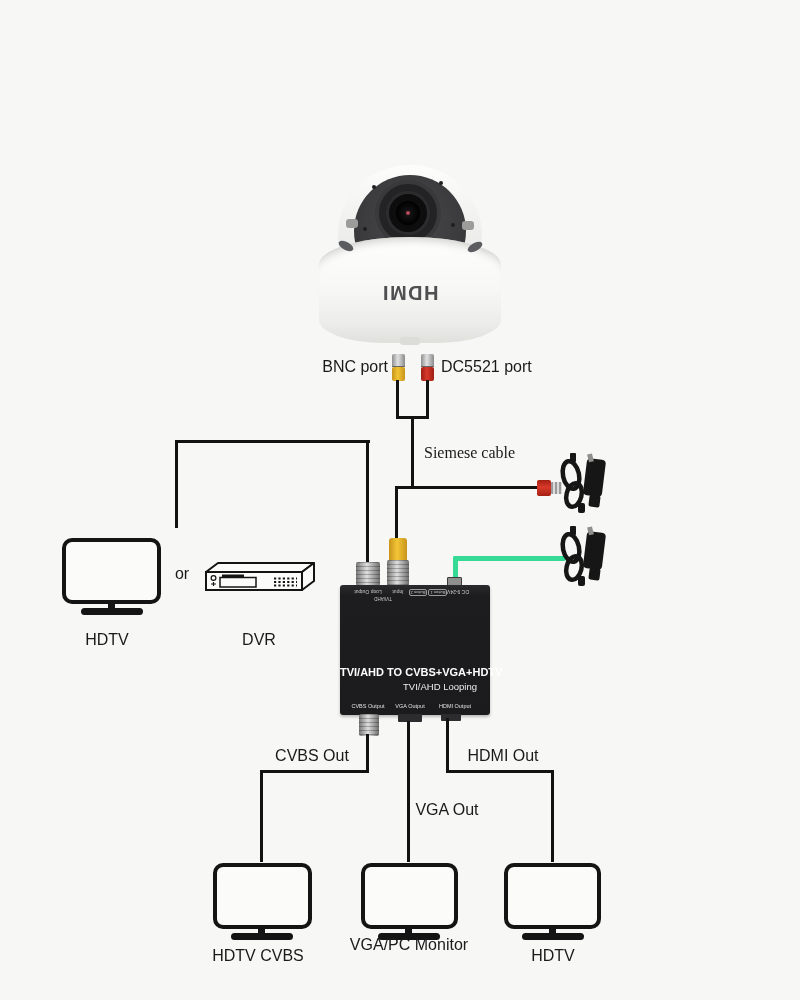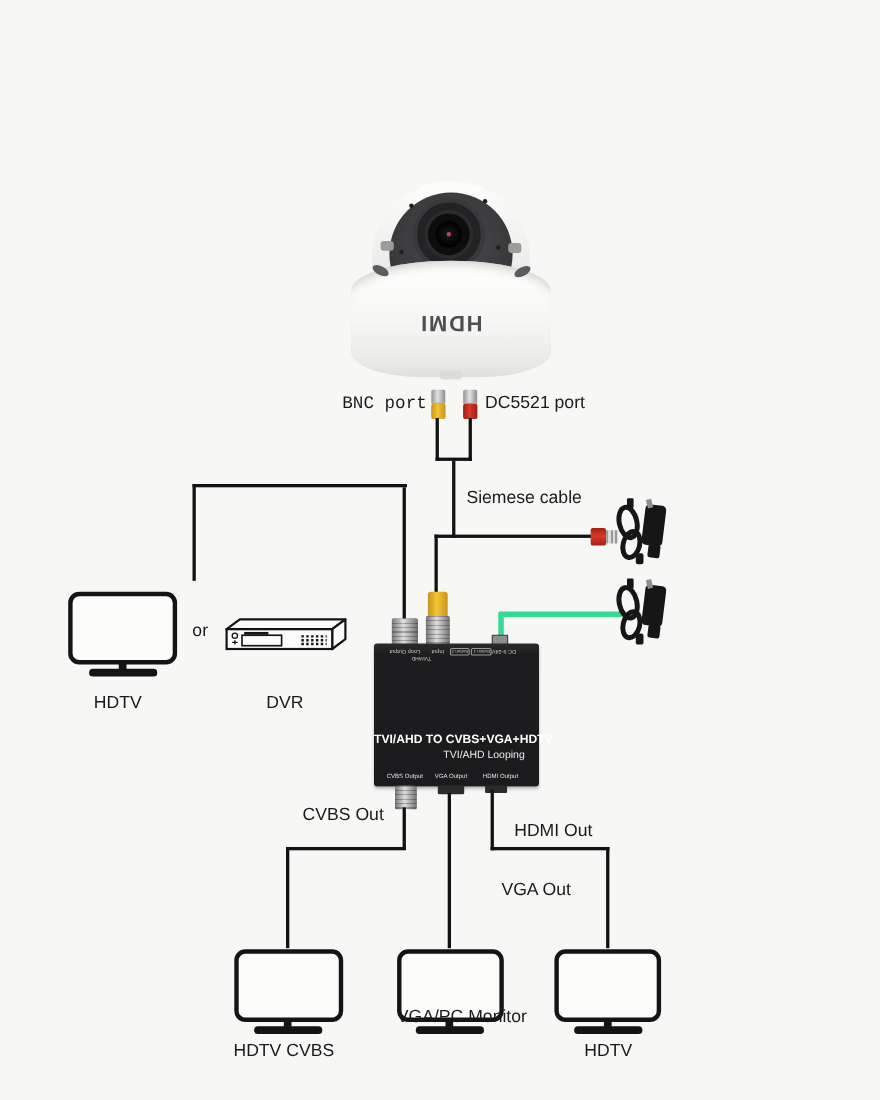--- a/index.html
+++ b/index.html
@@ -14,21 +14,21 @@
     background:#3cd28d; border-radius:0 31px 31px 0;
     display:flex; align-items:center; padding-left:38px; box-sizing:border-box;
   }
   .banner span{ color:#fff; font-size:33px; font-weight:bold; letter-spacing:.5px; white-space:nowrap;}
   
   .wire{ position:absolute; background:#121212; }
   .gwire{ position:absolute; background:#35db95; border-radius:2px;}
   
   .lbl{ position:absolute; font-size:16px; font-weight:500; color:#1a1a1a; white-space:nowrap;}
   .center{ text-align:center; }
-  .right{ text-align:right;font-family:Liberation Mono, monospace; }
+  .right{ text-align:right; }
   
   .camera{ position:absolute; left:315px; top:163px; width:190px; height:182px;}
   .cam-shell{ position:absolute; left:23px; top:2px; width:144px; height:140px; border-radius:50%;
     background:linear-gradient(180deg,#fdfdfc 0%,#ececea 55%,#d8d8d5 100%); }
   .cam-inner{ position:absolute; left:39px; top:12px; width:112px; height:112px; border-radius:50%;
     background:radial-gradient(circle at 50% 42%,#4a4a4c 0%,#3c3c3e 55%,#2e2e30 100%); }
   .cam-tab{ position:absolute; width:12px; height:9px; background:#9c9c9a; border-radius:3px;}
   .lens-outer{ position:absolute; left:60px; top:17px; width:66px; height:66px; border-radius:50%;
     background:#232325; border:4px solid #39393b; box-sizing:border-box;}
   .lens-mid{ position:absolute; left:71px; top:28px; width:44px; height:44px; border-radius:50%;
@@ -130,21 +130,21 @@
 
   <div class="wire" style="left:175px; top:440px; width:195px; height:3px;"></div>
   <div class="wire" style="left:175px; top:440px; width:3px; height:88px;"></div>
   <div class="wire" style="left:366px; top:443px; width:3px; height:121px;"></div>
 
   <div class="gwire" style="left:453px; top:556px; width:113px; height:5px;"></div>
   <div class="gwire" style="left:453px; top:556px; width:5px; height:26px;"></div>
 
   <div class="lbl right" style="left:300px; top:358px; width:88px;">BNC port</div>
   <div class="lbl" style="left:441px; top:358px;">DC5521 port</div>
-  <div class="lbl" style="left:424px; top:444px;">Siemese cable</div>
+  <div class="lbl" style="left:424px; top:444px;font-family:Liberation Serif, serif;">Siemese cable</div>
 
   <svg class="svgholder" style="left:558px; top:451px;" width="48" height="64" viewBox="0 0 48 64">
     <ellipse cx="13" cy="24" rx="8" ry="14" fill="none" stroke="#161616" stroke-width="4.5" transform="rotate(-12 13 24)"></ellipse>
     <ellipse cx="16" cy="44" rx="7.5" ry="12" fill="none" stroke="#161616" stroke-width="4.5" transform="rotate(14 16 44)"></ellipse>
     <rect x="12" y="2" width="6" height="9" rx="1" fill="#161616"></rect>
     <rect x="20" y="52" width="7" height="10" rx="2" fill="#161616"></rect>
     <rect x="27" y="8" width="19" height="37" rx="4" fill="#161616" transform="rotate(7 36 26)"></rect>
     <rect x="31" y="44" width="11" height="12" rx="2" fill="#161616" transform="rotate(7 36 50)"></rect>
     <rect x="30" y="3" width="5" height="8" fill="#8f8f8f" transform="rotate(-14 32 7)"></rect>
   </svg>
@@ -208,32 +208,32 @@
   <div class="stub" style="left:441px; top:714px; width:20px; height:7px;"></div>
 
   <div class="wire" style="left:366px; top:734px; width:3px; height:38px;"></div>
   <div class="wire" style="left:260px; top:770px; width:109px; height:3px;"></div>
   <div class="wire" style="left:260px; top:770px; width:3px; height:92px;"></div>
   <div class="wire" style="left:407px; top:721px; width:3px; height:141px;"></div>
   <div class="wire" style="left:446px; top:718px; width:3px; height:55px;"></div>
   <div class="wire" style="left:446px; top:770px; width:108px; height:3px;"></div>
   <div class="wire" style="left:551px; top:770px; width:3px; height:92px;"></div>
 
-  <div class="lbl center" style="left:252px; top:732px; width:120px;">CVBS Out</div>
+  <div class="lbl center" style="left:252px; top:747px; width:120px;">CVBS Out</div>
   <div class="lbl center" style="left:443px; top:747px; width:120px;">HDMI Out</div>
-  <div class="lbl center" style="left:399px; top:801px; width:120px;text-align:right;">VGA Out</div>
+  <div class="lbl center" style="left:387px; top:801px; width:120px;">VGA Out</div>
 
   <div class="tv" style="left:213px; top:863px; width:99px; height:66px;"></div>
   <div class="tv-neck" style="left:258px; top:927px;"></div>
   <div class="tv-base" style="left:231px; top:933px;"></div>
   <div class="lbl center" style="left:188px; top:947px; width:140px;">HDTV CVBS</div>
 
   <div class="tv" style="left:361px; top:863px; width:97px; height:66px;"></div>
   <div class="tv-neck" style="left:405px; top:927px;"></div>
   <div class="tv-base" style="left:378px; top:933px;"></div>
-  <div class="lbl center" style="left:339px; top:916px; width:140px;text-align:right;">VGA/PC Monitor</div>
+  <div class="lbl center" style="left:339px; top:936px; width:140px;">VGA/PC Monitor</div>
 
   <div class="tv" style="left:504px; top:863px; width:97px; height:66px;"></div>
   <div class="tv-neck" style="left:549px; top:927px;"></div>
   <div class="tv-base" style="left:522px; top:933px;"></div>
   <div class="lbl center" style="left:483px; top:947px; width:140px;">HDTV</div>
 
 </div>
 
 </body></html>

